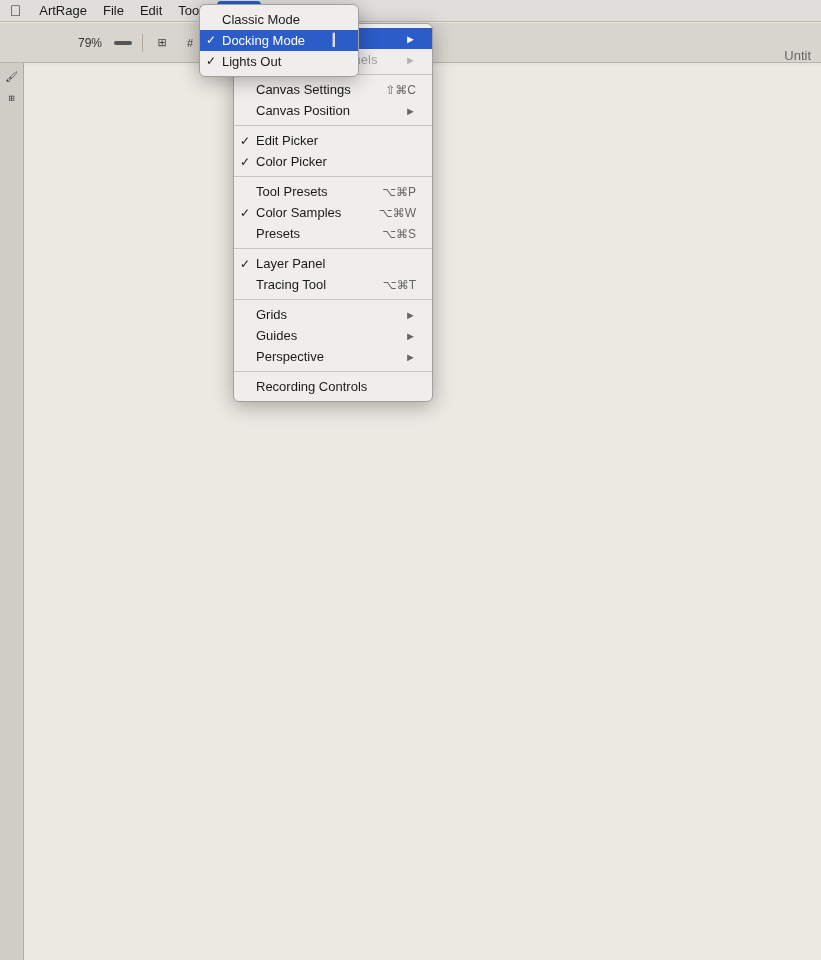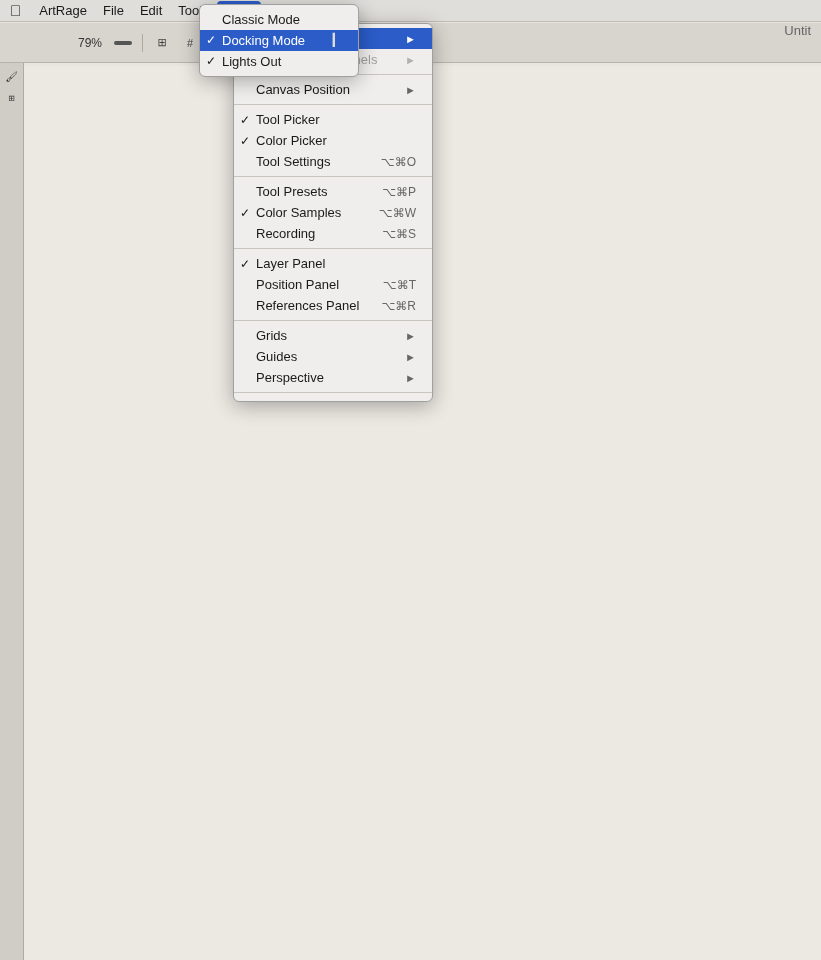--- a/index.html
+++ b/index.html
@@ -245,21 +245,21 @@
       font-size: 12px;
     }
 
     
     .title-bar {
       position: absolute;
       top: 23px;
       right: 10px;
       height: 40px;
       display: flex;
-      align-items: flex-start;
+      align-items: flex-end;
       font-size: 13px;
       color: #666;
       z-index: 100;
     }
 
     .menu-item-label {
       flex: 1;
     }
   </style>
 </head>
@@ -317,80 +317,76 @@
     <span class="arrow">►</span>
   </div>
 
   <div class="menu-item disabled">
     <span class="menu-item-label">Classic Mode Panels</span>
     <span class="arrow" style="color:#b0b0b0">►</span>
   </div>
 
   <div class="menu-separator"></div>
 
+  <div class="menu-item">
+    <span class="menu-item-label">Canvas Settings</span>
+    <span class="shortcut">⇧⌘C</span>
+  </div>
 
   <div class="menu-item">
     <span class="menu-item-label">Canvas Position</span>
     <span class="arrow">►</span>
   </div>
 
   <div class="menu-separator"></div>
 
   <div class="menu-item">
     <span class="checkmark">✓</span>
-    <span class="menu-item-label">Tool Picker</span>
+    <span class="menu-item-label">Edit Picker</span>
   </div>
 
   <div class="menu-item">
     <span class="checkmark">✓</span>
     <span class="menu-item-label">Color Picker</span>
   </div>
 
-  <div class="menu-item">
-    <span class="menu-item-label">Tool Settings</span>
-    <span class="shortcut">⌥⌘O</span>
-  </div>
 
 
   <div class="menu-separator"></div>
 
   <div class="menu-item">
     <span class="menu-item-label">Tool Presets</span>
     <span class="shortcut">⌥⌘P</span>
   </div>
 
   <div class="menu-item">
     <span class="checkmark">✓</span>
     <span class="menu-item-label">Color Samples</span>
     <span class="shortcut">⌥⌘W</span>
   </div>
 
 
   <div class="menu-item">
-    <span class="menu-item-label">Recording</span>
+    <span class="menu-item-label">Presets</span>
     <span class="shortcut">⌥⌘S</span>
   </div>
 
 
   <div class="menu-separator"></div>
 
   <div class="menu-item">
     <span class="checkmark">✓</span>
     <span class="menu-item-label">Layer Panel</span>
   </div>
 
   <div class="menu-item">
-    <span class="menu-item-label">Position Panel</span>
+    <span class="menu-item-label">Tracing Tool</span>
     <span class="shortcut">⌥⌘T</span>
   </div>
 
-  <div class="menu-item">
-    <span class="menu-item-label">References Panel</span>
-    <span class="shortcut">⌥⌘R</span>
-  </div>
 
   <div class="menu-separator"></div>
 
 
   <div class="menu-item">
     <span class="menu-item-label">Grids</span>
     <span class="arrow">►</span>
   </div>
 
   <div class="menu-item">
@@ -398,20 +394,23 @@
     <span class="arrow">►</span>
   </div>
 
   <div class="menu-item">
     <span class="menu-item-label">Perspective</span>
     <span class="arrow">►</span>
   </div>
 
   <div class="menu-separator"></div>
 
+  <div class="menu-item">
+    <span class="menu-item-label">Recording Controls</span>
+  </div>
 
 </div>
 
 <div class="submenu">
 
   <div class="submenu-item">
     <span class="menu-item-label">Classic Mode</span>
   </div>
 
   <div class="submenu-item highlighted">

